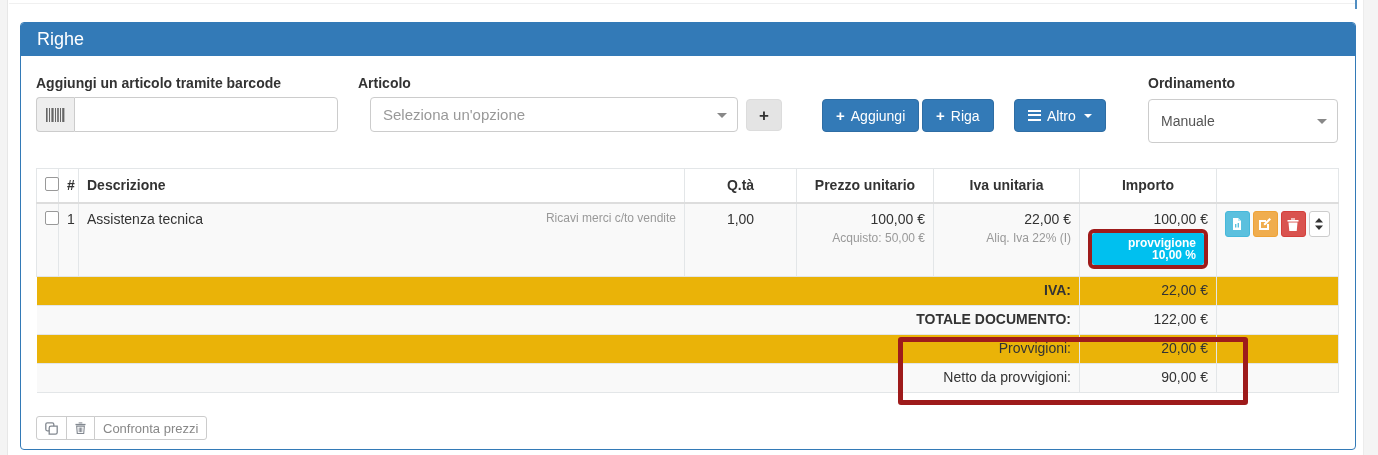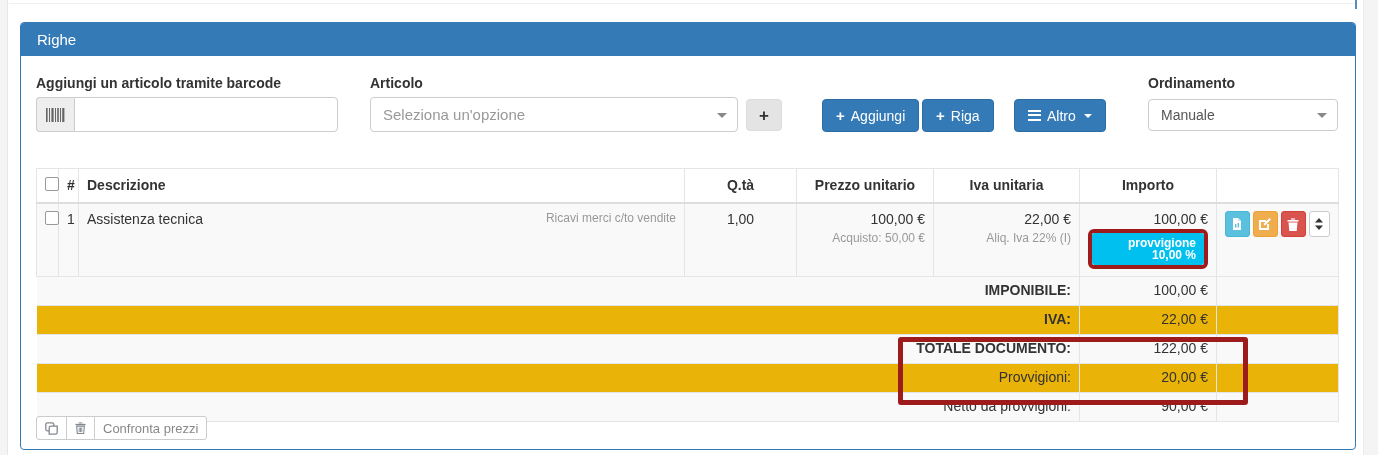--- a/index.html
+++ b/index.html
@@ -6,21 +6,21 @@
   html,body { width:1378px; height:455px; overflow:hidden; background:#fff;
     font-family:"Liberation Sans","DejaVu Sans",sans-serif; font-size:14px; color:#333; }
   .strip { position:absolute; top:0; height:455px; background:#f4f4f4; }
   .strip-left { left:0; width:8px; border-right:1px solid #e7e7e7; }
   .strip-right { left:1363px; width:15px; border-left:1px solid #ececec; }
   .top-hairline { position:absolute; left:9px; top:3px; width:1346px; height:1px; background:#f0f0f0; }
   .prev-panel-edge { position:absolute; left:1355px; top:0; width:2px; height:9px; background:#337ab7; opacity:.85; }
 
   .panel { position:absolute; left:20px; top:22px; width:1336px; height:428px;
     background:#fff; border:1px solid #337ab7; border-radius:4px; }
-  .panel-header { height:33px; background:#337ab7; color:#fff; font-size:15px;
+  .panel-header { height:33px; background:#337ab7; color:#fff; font-size:18px;
     line-height:33px; padding-left:16px; border-radius:3px 3px 0 0; }
   .panel-body { position:relative; height:393px; }
 
   .lbl { position:absolute; font-weight:bold; font-size:14px; color:#333; }
 
   .input-group { position:absolute; display:flex; height:35px; }
   .addon { width:38px; background:#eeeeee; border:1px solid #ccc; border-right:none;
     border-radius:4px 0 0 4px; display:flex; align-items:center; justify-content:center; }
   .text-input { flex:1; border:1px solid #ccc; border-radius:0 4px 4px 0; outline:none;
     font-size:14px; padding:0 10px; color:#333; background:#fff; min-width:0;
@@ -91,21 +91,21 @@
 <div class="strip strip-left"></div>
 <div class="strip strip-right"></div>
 <div class="top-hairline"></div>
 <div class="prev-panel-edge"></div>
 
 <div class="panel">
   <div class="panel-header">Righe</div>
   <div class="panel-body">
 
     <div class="lbl" style="left:15px;top:19px;">Aggiungi un articolo tramite barcode</div>
-    <div class="lbl" style="left:349px;top:19px;">Articolo</div>
+    <div class="lbl" style="left:337px;top:19px;">Articolo</div>
     <div class="lbl" style="left:1127px;top:19px;">Ordinamento</div>
 
     <div class="input-group" style="left:15px;top:41px;width:302px;">
       <span class="addon">
         <svg width="20" height="14" viewBox="0 0 20 14">
           <g fill="#666">
             <rect x="0" y="0" width="1.6" height="14"></rect>
               <rect x="3" y="0" width="1" height="14"></rect>
             <rect x="5.4" y="0" width="2.2" height="14"></rect>
               <rect x="9" y="0" width="1" height="14"></rect>
@@ -134,21 +134,21 @@
     <button class="btn-primary" style="left:901px;top:43px;">
       <span class="plus">+</span>
       <span>Riga</span>
     </button>
     <button class="btn-primary" style="left:977px;top:43px;margin-left:16px;">
       <span class="list-icon"></span>
       <span>Altro</span>
       <span class="caret-w"></span>
     </button>
 
-    <div class="select" style="left:1127px;top:43px;width:190px;height:32px;">
+    <div class="select" style="left:1127px;top:43px;width:190px;height:44px;">
       <span class="value">Manuale</span>
       <span class="caret"></span>
     </div>
 
     <div class="table-wrap">
       <table>
         <colgroup>
           <col style="width:22px">
             <col style="width:20px">
             <col style="width:606px">
@@ -220,25 +220,20 @@
                   <svg width="10" height="12" viewBox="0 0 10 12">
                     <path d="M5 0l4 4.5H1z" fill="#333"></path>
                       <path d="M5 12L1 7.5h8z" fill="#333"></path>
                   </svg>
                 </button>
               </div>
             </td>
           </tr>
         </tbody>
         <tbody>
-          <tr class="summary sum-odd">
-            <td colspan="6" class="sum-label b">IMPONIBILE:</td>
-            <td class="num">100,00 €</td>
-            <td></td>
-          </tr>
           <tr class="summary sum-even">
             <td colspan="6" class="sum-label b">IVA:</td>
             <td class="num">22,00 €</td>
             <td></td>
           </tr>
           <tr class="summary sum-odd">
             <td colspan="6" class="sum-label b">TOTALE DOCUMENTO:</td>
             <td class="num">122,00 €</td>
             <td></td>
           </tr>

